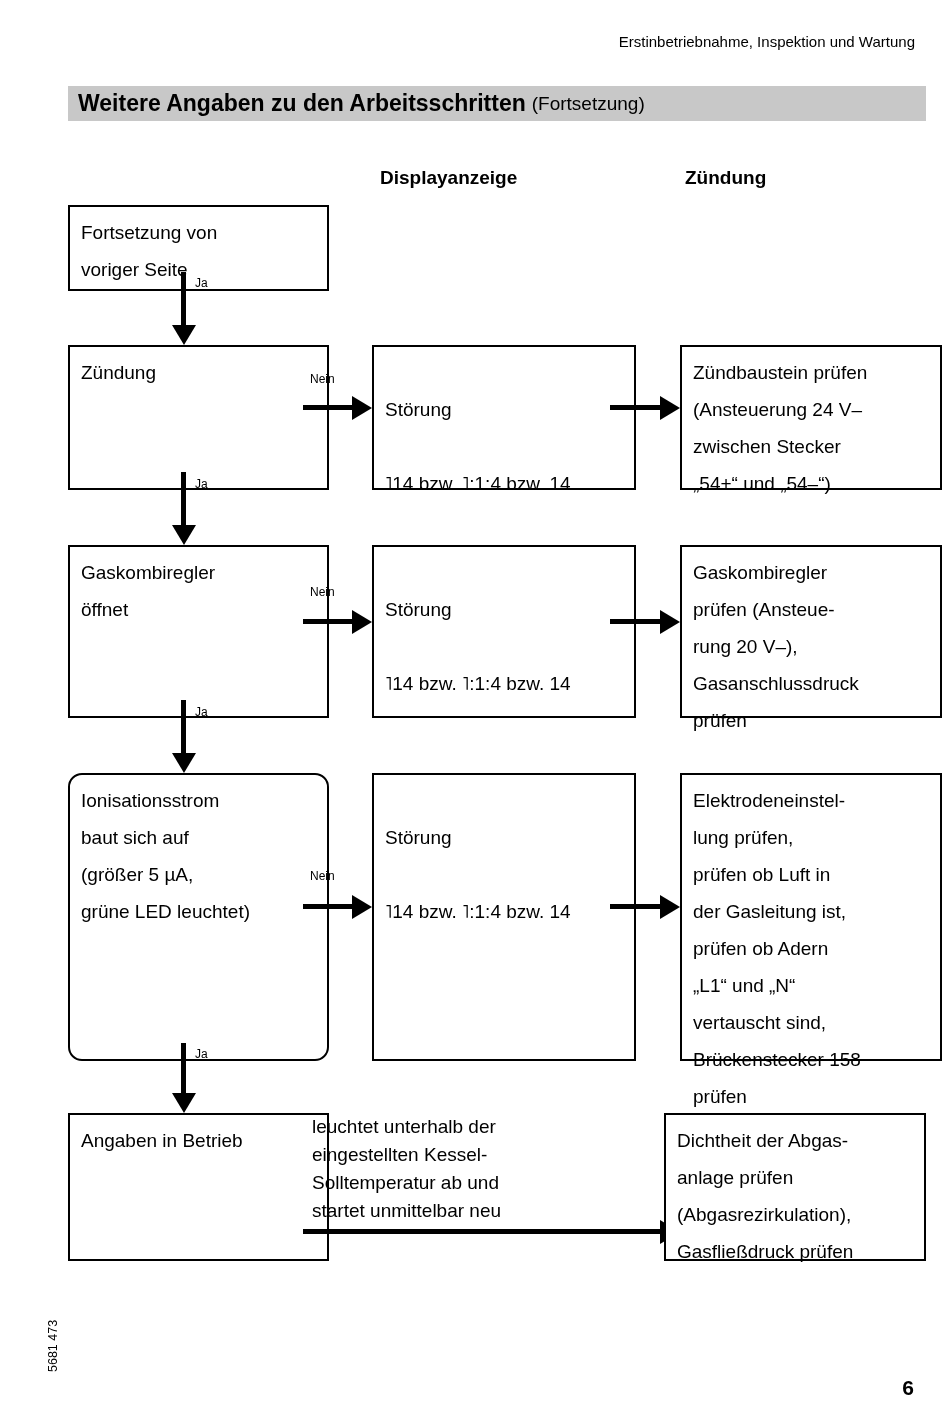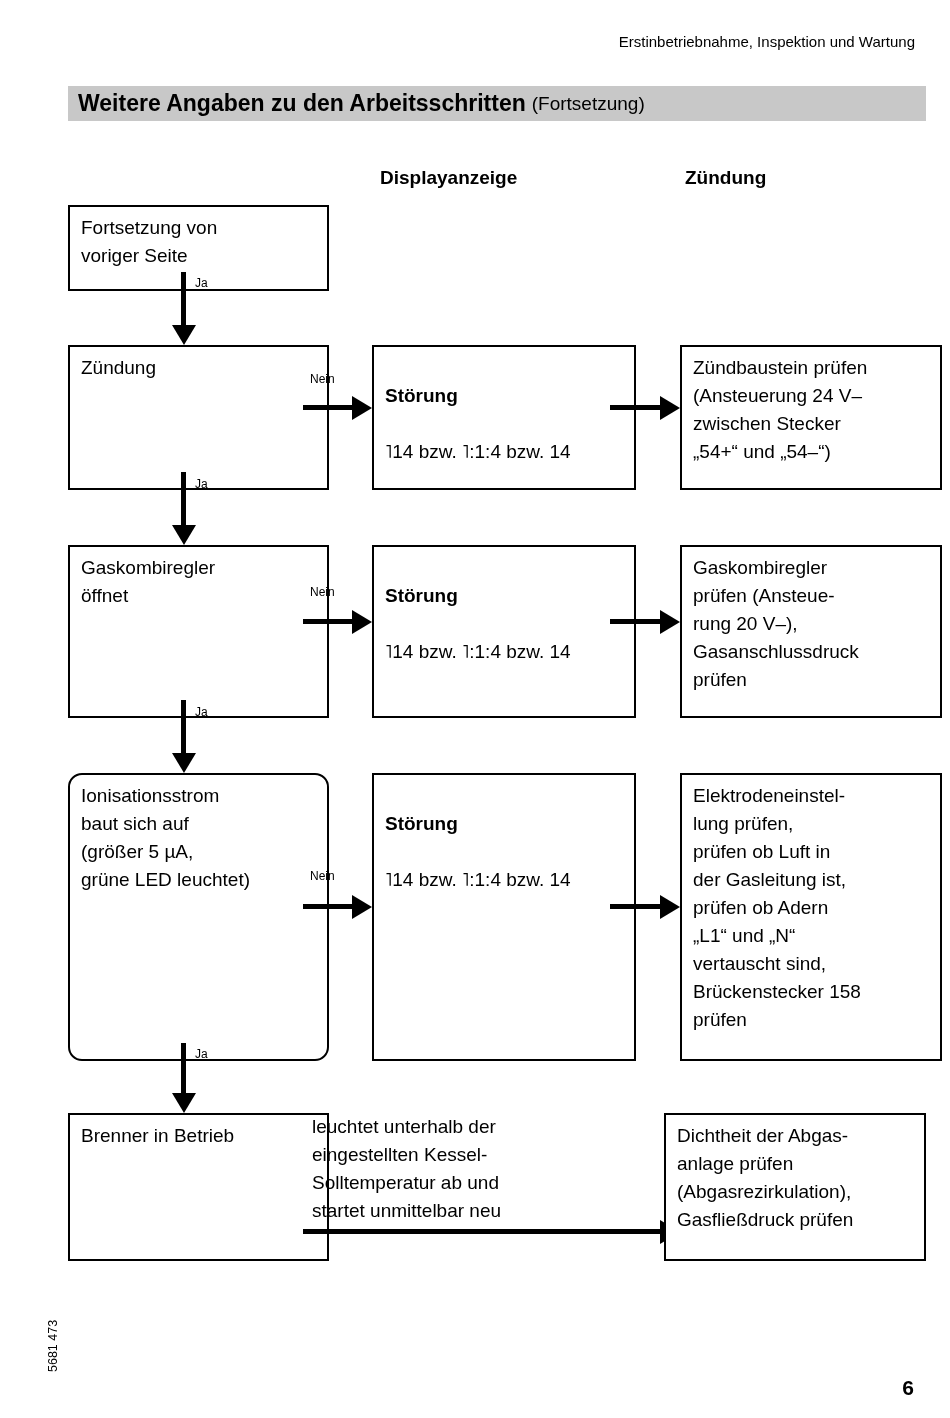--- a/index.html
+++ b/index.html
@@ -9,22 +9,22 @@
   .doc-header{position:absolute;top:33px;right:35px;font-size:15px}
 
   .title-bar{position:absolute;left:68px;top:86px;width:848px;height:35px;
     background:#c8c8c8;display:flex;align-items:center;padding-left:10px;gap:6px}
   .title-main{font-size:23px;font-weight:bold}
   .title-suffix{font-size:19px}
 
   .col-head{position:absolute;font-size:19px;font-weight:bold}
 
   .box{position:absolute;border:2px solid #000;padding:7px 11px;
-    font-size:19px;line-height:28px;white-space:pre-line;background:#fff}
-  .fault-title{font-weight:bold}
+    font-size:19px;line-height:37px;white-space:pre-line;background:#fff}
+  .fault-title{font-weight:normal}
   .note{position:absolute;font-size:19px;line-height:28px;white-space:pre-line}
   .lbl{position:absolute;font-size:12px}
 
   .v-arrow{position:absolute;width:5px;background:#000}
   .v-arrow::after{content:"";position:absolute;top:100%;left:50%;transform:translateX(-50%);
     width:0;height:0;border-left:12px solid transparent;border-right:12px solid transparent;
     border-top:20px solid #000}
   .h-arrow{position:absolute;height:5px;background:#000}
   .h-arrow::after{content:"";position:absolute;left:100%;top:50%;transform:translateY(-50%);
     width:0;height:0;border-top:12px solid transparent;border-bottom:12px solid transparent;
@@ -106,21 +106,21 @@
 der Gasleitung ist,
 prüfen ob Adern
 „L1“ und „N“
 vertauscht sind,
 Brückenstecker 158
 prüfen</div>
 
   <div class="v-arrow" style="left:181px;top:1043px;height:50px;"></div>
   <div class="lbl" style="left:195px;top:1047px;">Ja</div>
 
-  <div class="box" style="left:68px;top:1113px;width:235px;height:130px;">Brenner in Betrieb</div>
+  <div class="box" style="left:68px;top:1113px;width:235px;height:130px;">Angaben in Betrieb</div>
   <div class="note" style="left:312px;top:1113px;width:280px;">leuchtet unterhalb der
 eingestellten Kessel-
 Solltemperatur ab und
 startet unmittelbar neu</div>
   <div class="h-arrow" style="left:303px;top:1229px;width:357px;"></div>
   <div class="box" style="left:664px;top:1113px;width:236px;height:130px;">Dichtheit der Abgas-
 anlage prüfen
 (Abgasrezirkulation),
 Gasfließdruck prüfen</div>
 

